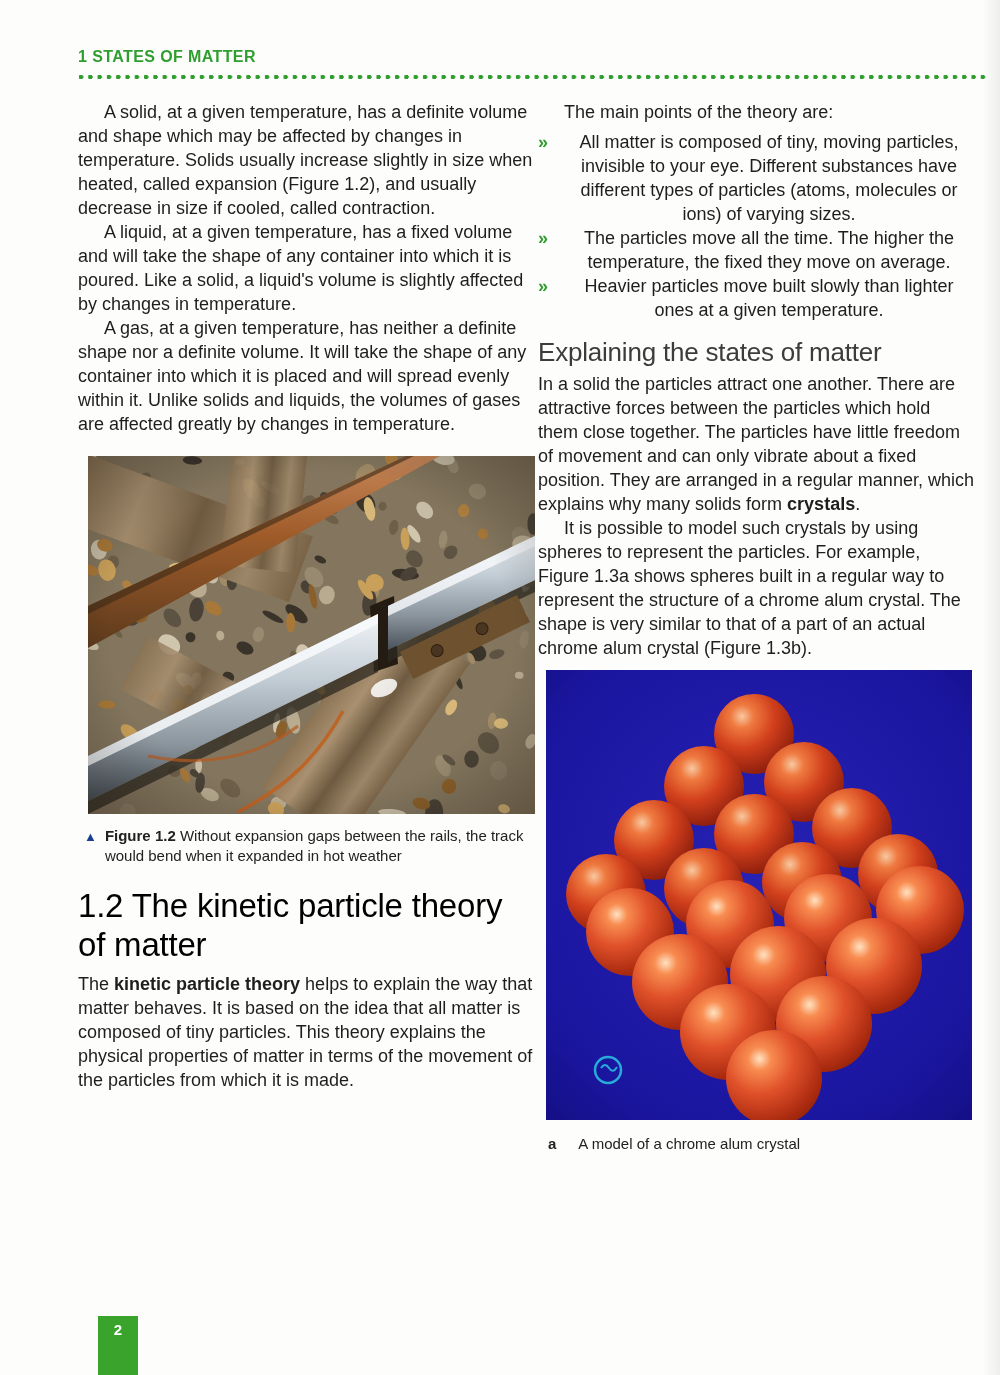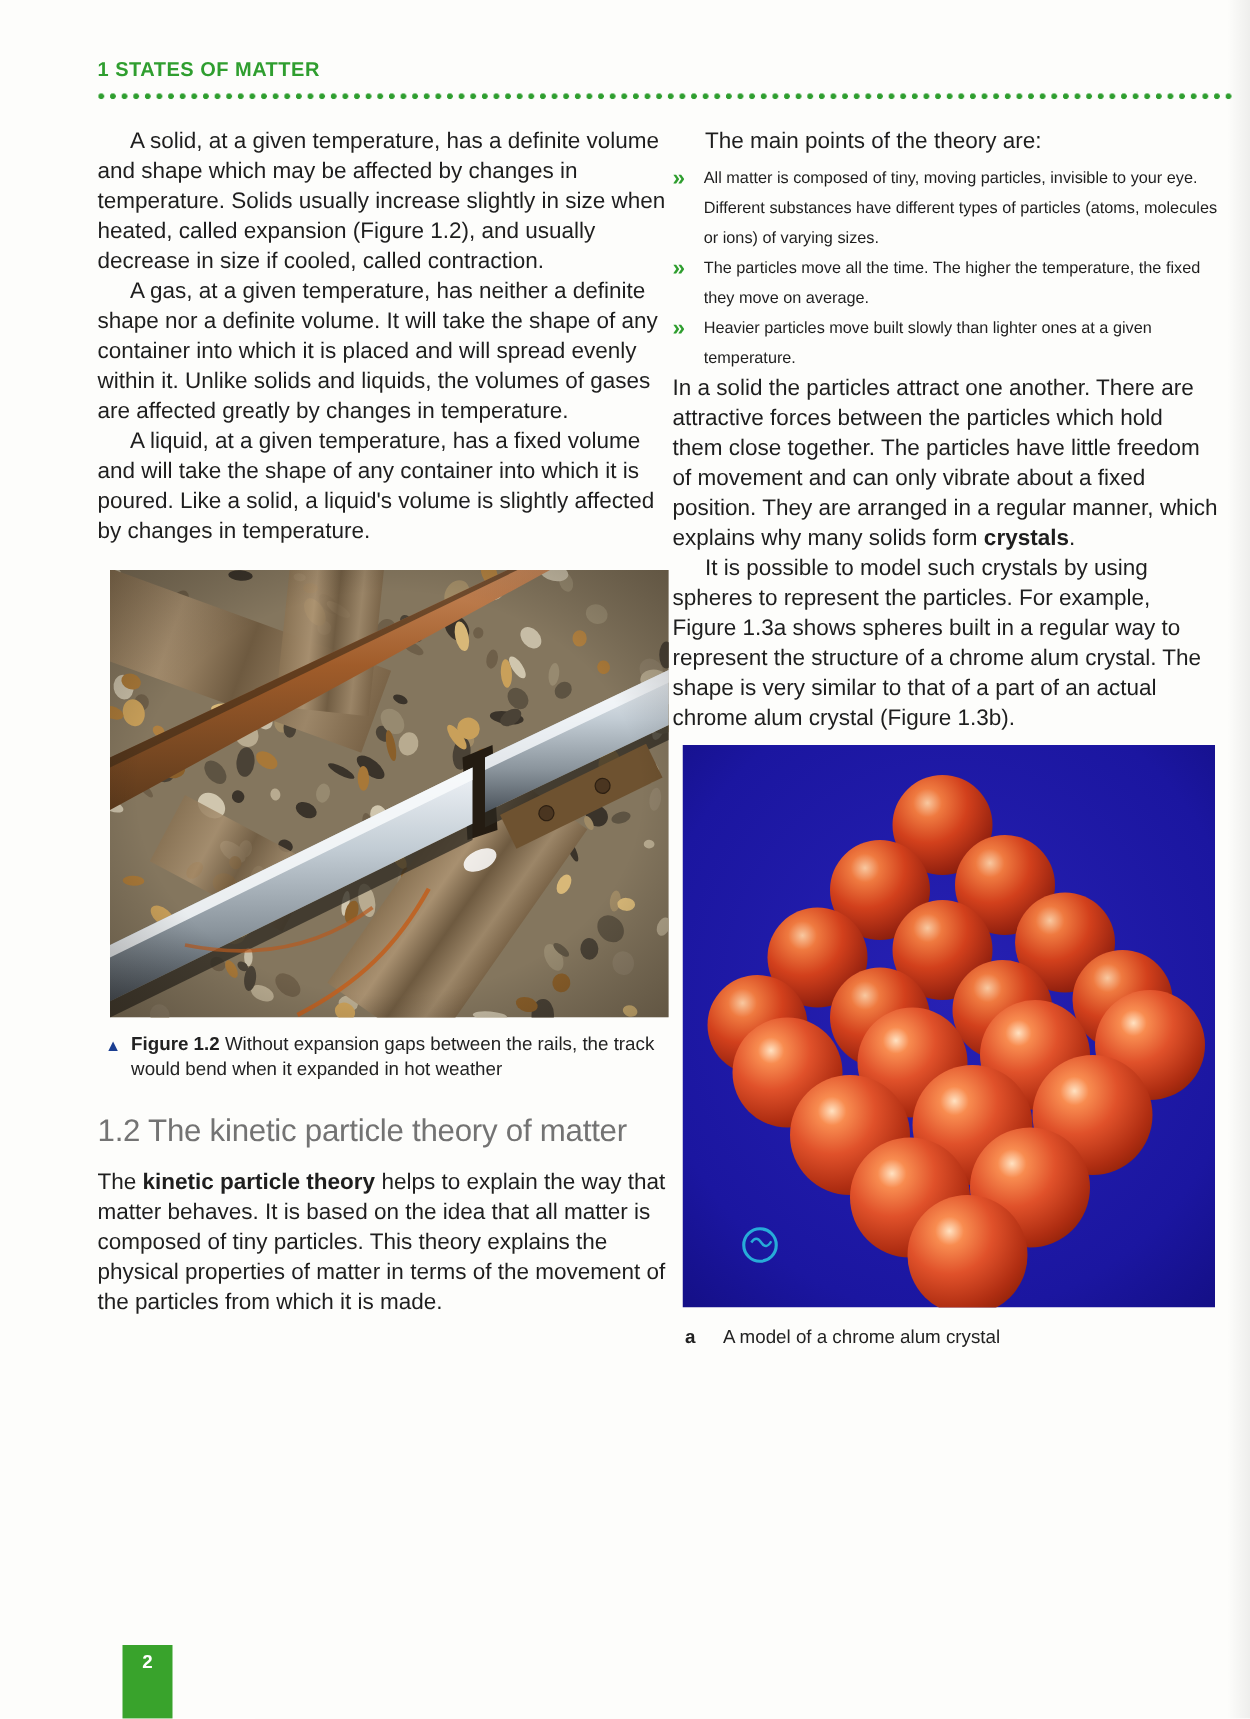--- a/index.html
+++ b/index.html
@@ -21,30 +21,30 @@
   .col-left{left:78px;width:460px;}
   .col-right{left:538px;width:437px;}
   .col p{margin:0;font-size:18px;line-height:24px;}
   p.ind{text-indent:26px;}
   b{font-weight:bold;}
   
   .rail-figure{margin:20px 0 0 10px;width:447px;height:358px;display:block;}
   .figcap{display:flex;margin:12px 10px 0 6px;font-size:15px;line-height:20px;color:#222;}
   .figcap .tri{color:#1b3e91;font-size:13px;margin:1px 8px 0 0;}
   
-  .h1-sec{margin:20px 0 0 0;width:430px;font-size:25px;line-height:39px;
-    font-weight:400;color:#737373;letter-spacing:-.2px;}
+  .h1-sec{margin:20px 0 0 0;width:430px;font-size:33px;line-height:39px;
+    font-weight:400;color:#000000;letter-spacing:-.2px;}
   .h2-sec{margin:14px 0 4px 0;font-size:26px;line-height:32px;
     font-weight:400;color:#3c3c3c;letter-spacing:-.2px;}
   .after-h1{margin-top:8px !important;}
   
   .bullets{margin:6px 0 0 0;padding:0;list-style:none;}
   .bullets li{display:flex;margin:0;}
   .bullets .bmark{flex:0 0 25px;color:#2f9e2f;font-weight:bold;font-size:18px;line-height:24px;}
-  .bullets .btext{font-size:13px;line-height:24px;}
+  .bullets .btext{font-size:18px;line-height:24px;text-align:center;}
   .mt14{margin-top:14px !important;}
   
   .crystal-figure{margin:10px 0 0 8px;width:426px;height:450px;display:block;}
   .crystal-cap{display:flex;margin:14px 0 0 10px;font-size:15px;line-height:20px;color:#222;}
   .crystal-cap .clab{font-weight:bold;margin-right:22px;}
   
   .pageno{position:absolute;left:98px;top:1316px;width:40px;height:59px;
     background:#39a32c;color:#fff;font-size:15px;font-weight:bold;
     text-align:center;padding-top:5px;box-sizing:border-box;}
 </style>
@@ -52,22 +52,22 @@
 <body>
 
 <div class="page">
   <div class="edge-shade"></div>
 
   <div class="chapter-head">1 STATES OF MATTER</div>
   <div class="dotted-rule"></div>
 
   <div class="col col-left">
     <p class="ind">A solid, at a given temperature, has a definite volume and shape which may be affected by changes in temperature. Solids usually increase slightly in size when heated, called expansion (Figure 1.2), and usually decrease in size if cooled, called contraction.</p>
+    <p class="ind">A liquid, at a given temperature, has a fixed volume and will take the shape of any container into which it is poured. Like a solid, a liquid's volume is slightly affected by changes in temperature.</p>
     <p class="ind">A gas, at a given temperature, has neither a definite shape nor a definite volume. It will take the shape of any container into which it is placed and will spread evenly within it. Unlike solids and liquids, the volumes of gases are affected greatly by changes in temperature.</p>
-    <p class="ind">A liquid, at a given temperature, has a fixed volume and will take the shape of any container into which it is poured. Like a solid, a liquid's volume is slightly affected by changes in temperature.</p>
 
     <svg class="rail-figure" viewBox="0 0 447 358" preserveAspectRatio="none">
       <defs>
         <linearGradient id="woodg" x1="0" y1="0" x2="1" y2="0">
           <stop offset="0" stop-color="#8a7354"></stop>
             <stop offset=".3" stop-color="#a89070"></stop>
           <stop offset=".55" stop-color="#6e5a40"></stop>
             <stop offset=".8" stop-color="#9c8668"></stop>
           <stop offset="1" stop-color="#7a6448"></stop>
         </linearGradient>
@@ -316,20 +316,21 @@
         <span class="bmark">»</span>
         <span class="btext">The particles move all the time. The higher the temperature, the fixed they move on average.</span>
       </li>
       <li>
         <span class="bmark">»</span>
         <span class="btext">Heavier particles move built slowly than lighter ones at a given temperature.</span>
       </li>
     </ul>
 
 
+    <h2 class="h2-sec">Explaining the states of matter</h2>
 
     <p><span>In a solid the particles attract one another. There are attractive forces between the particles which hold them close together. The particles have little freedom of movement and can only vibrate about a fixed position. They are arranged in a regular manner, which explains why many solids form </span><b>crystals</b><span>.</span></p>
 
     <p class="ind">It is possible to model such crystals by using spheres to represent the particles. For example, Figure 1.3a shows spheres built in a regular way to represent the structure of a chrome alum crystal. The shape is very similar to that of a part of an actual chrome alum crystal (Figure 1.3b).</p>
 
     <svg class="crystal-figure" viewBox="0 0 426 450" preserveAspectRatio="none">
       <defs>
         <radialGradient id="bluebg" cx=".5" cy=".45" r=".8">
           <stop offset="0" stop-color="#2721b4"></stop>
             <stop offset=".7" stop-color="#1b16a0"></stop>

